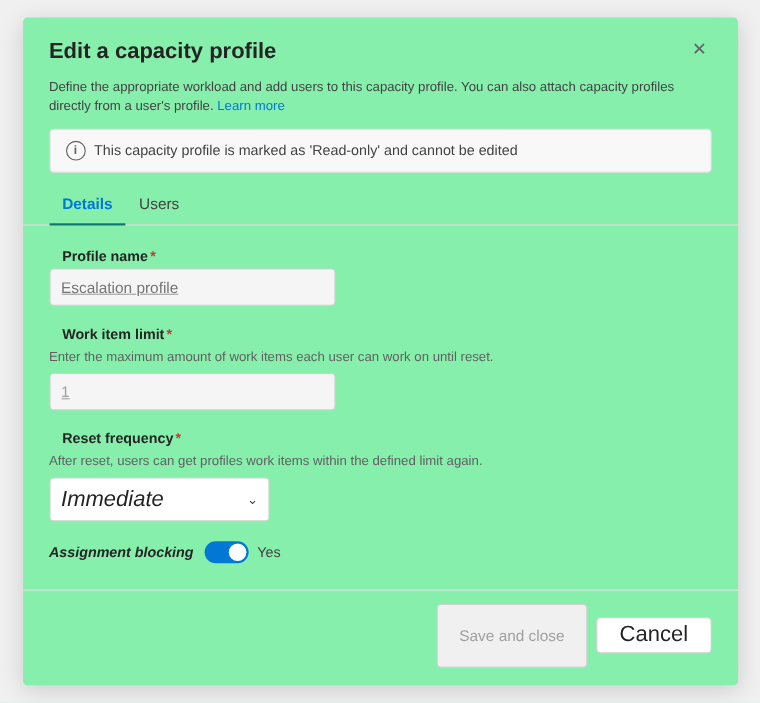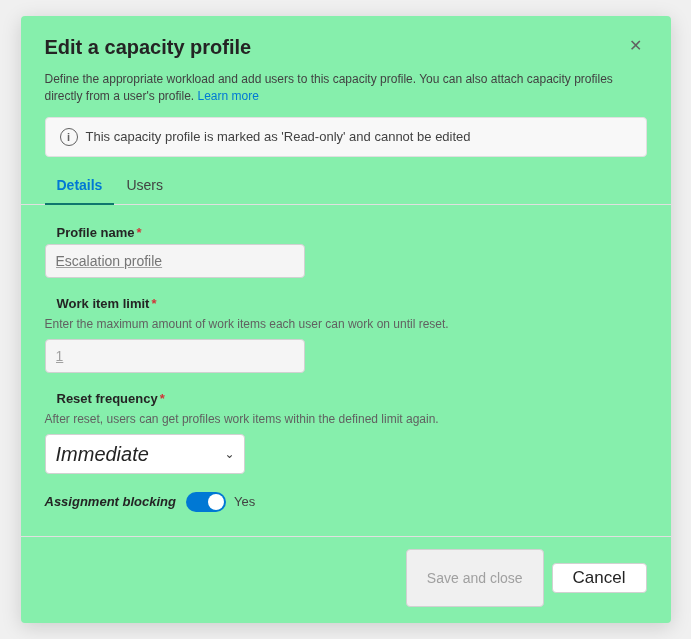--- a/index.html
+++ b/index.html
@@ -236,21 +236,21 @@
       padding: 20px 20px;
       font-size: 14px;
       color: #a0a0a0;
       cursor: not-allowed;
     }
     .btn-secondary {
       background: #ffffff;
       border: 1px solid #d1d1d1;
       border-radius: 4px;
       padding: 4px 20px;
-      font-size: 17px;
+      font-size: 20px;
       color: #242424;
       cursor: pointer;
     }
   </style>
 </head>
 <body>
 
 <div class="dialog">
   <div class="dialog-header">
     <h2 class="dialog-title">Edit a capacity profile</h2>

